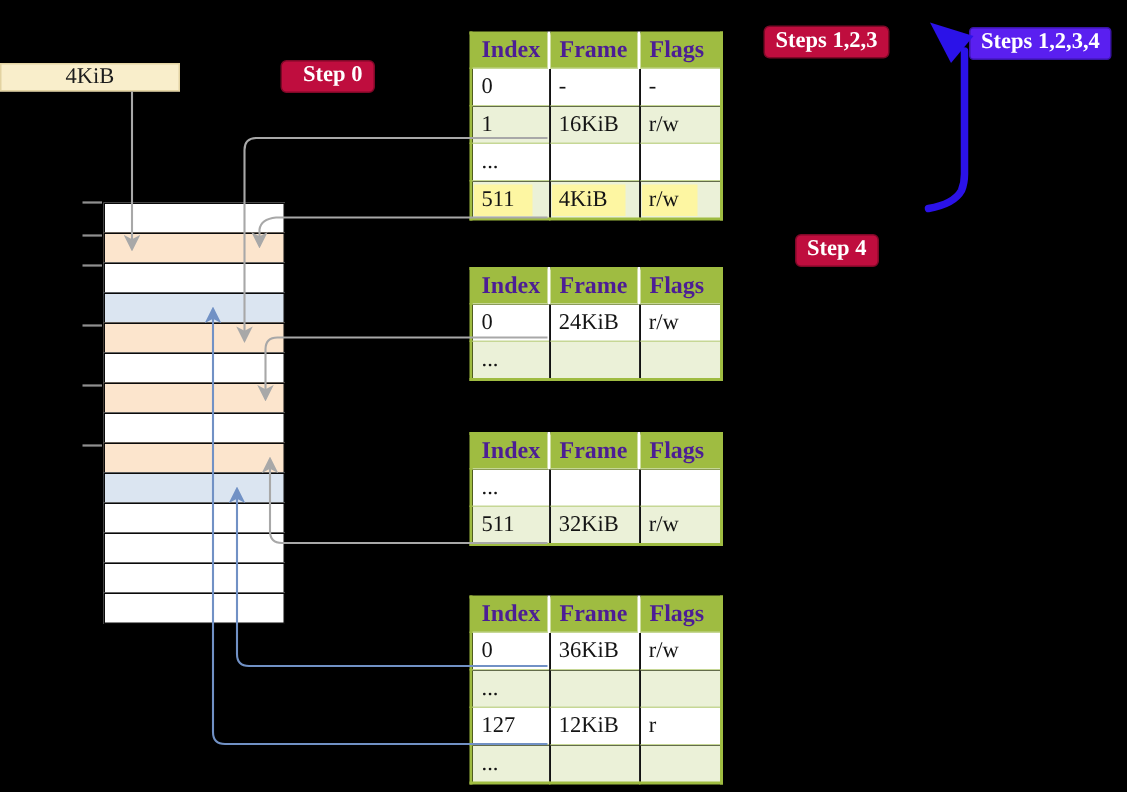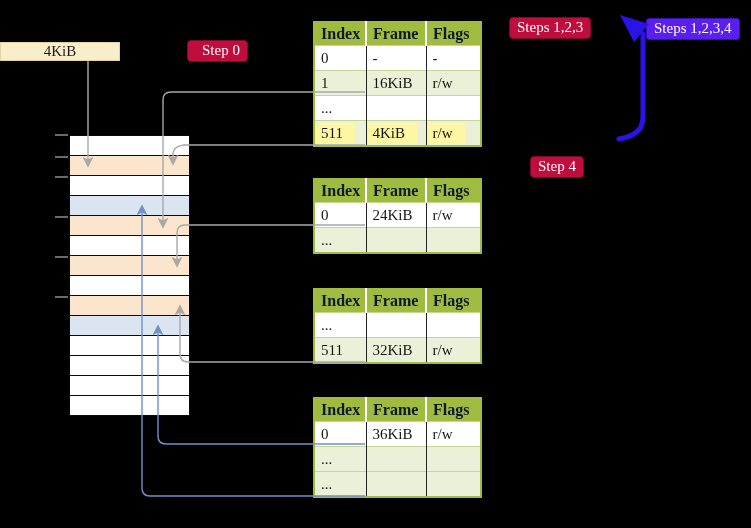--- a/index.html
+++ b/index.html
@@ -4,42 +4,42 @@
 <style>
   html,body{margin:0;padding:0;background:#000;}
   .canvas{position:relative;width:751px;height:528px;background:#000;overflow:hidden;
           font-family:"Liberation Serif","DejaVu Serif",serif;}
 
   
   .frame-label{position:absolute;left:0;top:42px;width:120px;height:19px;
     background:#f9eecb;border:1px solid #e3d3a2;box-sizing:border-box;
     color:#1c1c1c;font-size:15px;line-height:17px;text-align:center;}
   .badge{position:absolute;color:#fff;font-size:15px;line-height:17px;
-    padding:1px 7px 2px 7px;border-radius:4px;white-space:nowrap;}
+    padding:1px 7px 2px 7px;border-radius:4px;white-space:nowrap;font-weight:bold;}
   .badge.crimson{background:#bf0d3e;border:1px solid #7e0827;}
   .badge.violet{background:#5a1ff0;border:1px solid #3a14a8;border-radius:3px;}
   .badge.step0{left:187px;top:40px;padding-left:14px;}
   .badge.steps123{left:509px;top:17px;}
   .badge.steps1234{left:646px;top:18px;text-align:right;}
   .badge.step4{left:530px;top:156px;}
 
   
   .memstack{position:absolute;left:69px;top:135px;width:121px;}
   .mem-row{height:19px;border:1px solid #0a0a0a;margin-top:-1px;background:#fff;}
   .mem-row:first-child{margin-top:0;}
   .mem-row[data-color="peach"]{background:#fce5cd;}
   .mem-row[data-color="blue"]{background:#dbe5f1;}
   .mem-row[data-color="white"]{background:#ffffff;}
 
   
   table.ptable{position:absolute;left:313px;width:167px;border-collapse:collapse;
     table-layout:fixed;border:2px solid #9fbc41;color:#141414;font-size:15px;}
   table.ptable col.c-index{width:52px;} table.ptable col.c-frame{width:60px;}
   table.ptable col.c-flags{width:55px;}
-  .ptable th{background:#9fbc41;color:#0f172a;font-weight:bold;font-size:16px;
+  .ptable th{background:#9fbc41;color:#4c1d95;font-weight:bold;font-size:16px;
     text-align:left;height:21px;padding:0 0 1px 6px;border-right:2px solid #fff;}
   .ptable th:last-child{border-right:0;margin-left:16px;}
   .ptable td{height:24px;padding:0 0 0 6px;border-top:1px solid #c6d795;
     border-right:1px solid #242424;overflow:hidden;white-space:nowrap;}
   .ptable td:last-child{border-right:0;}
   .ptable tr.w td{background:#ffffff;}
   .ptable tr.g td{background:#ebf1d8;}
   .hl{background:#fdf6a2;padding:2px 12px 3px 5px;margin-left:-5px;}
   .t1{top:21px;} .t2{top:178px;} .t3{top:288px;} .t4{top:397px;}
 
@@ -183,20 +183,25 @@
       <tr class="w">
         <td>0</td>
         <td>36KiB</td>
         <td>r/w</td>
       </tr>
       <tr class="g">
         <td>...</td>
         <td></td>
         <td></td>
       </tr>
+      <tr class="w">
+        <td>127</td>
+        <td>12KiB</td>
+        <td>r</td>
+      </tr>
       <tr class="g">
         <td>...</td>
         <td></td>
         <td></td>
       </tr>
     </tbody>
   </table>
 
   <svg class="overlay" width="751" height="528" viewBox="0 0 751 528">
     <defs>

